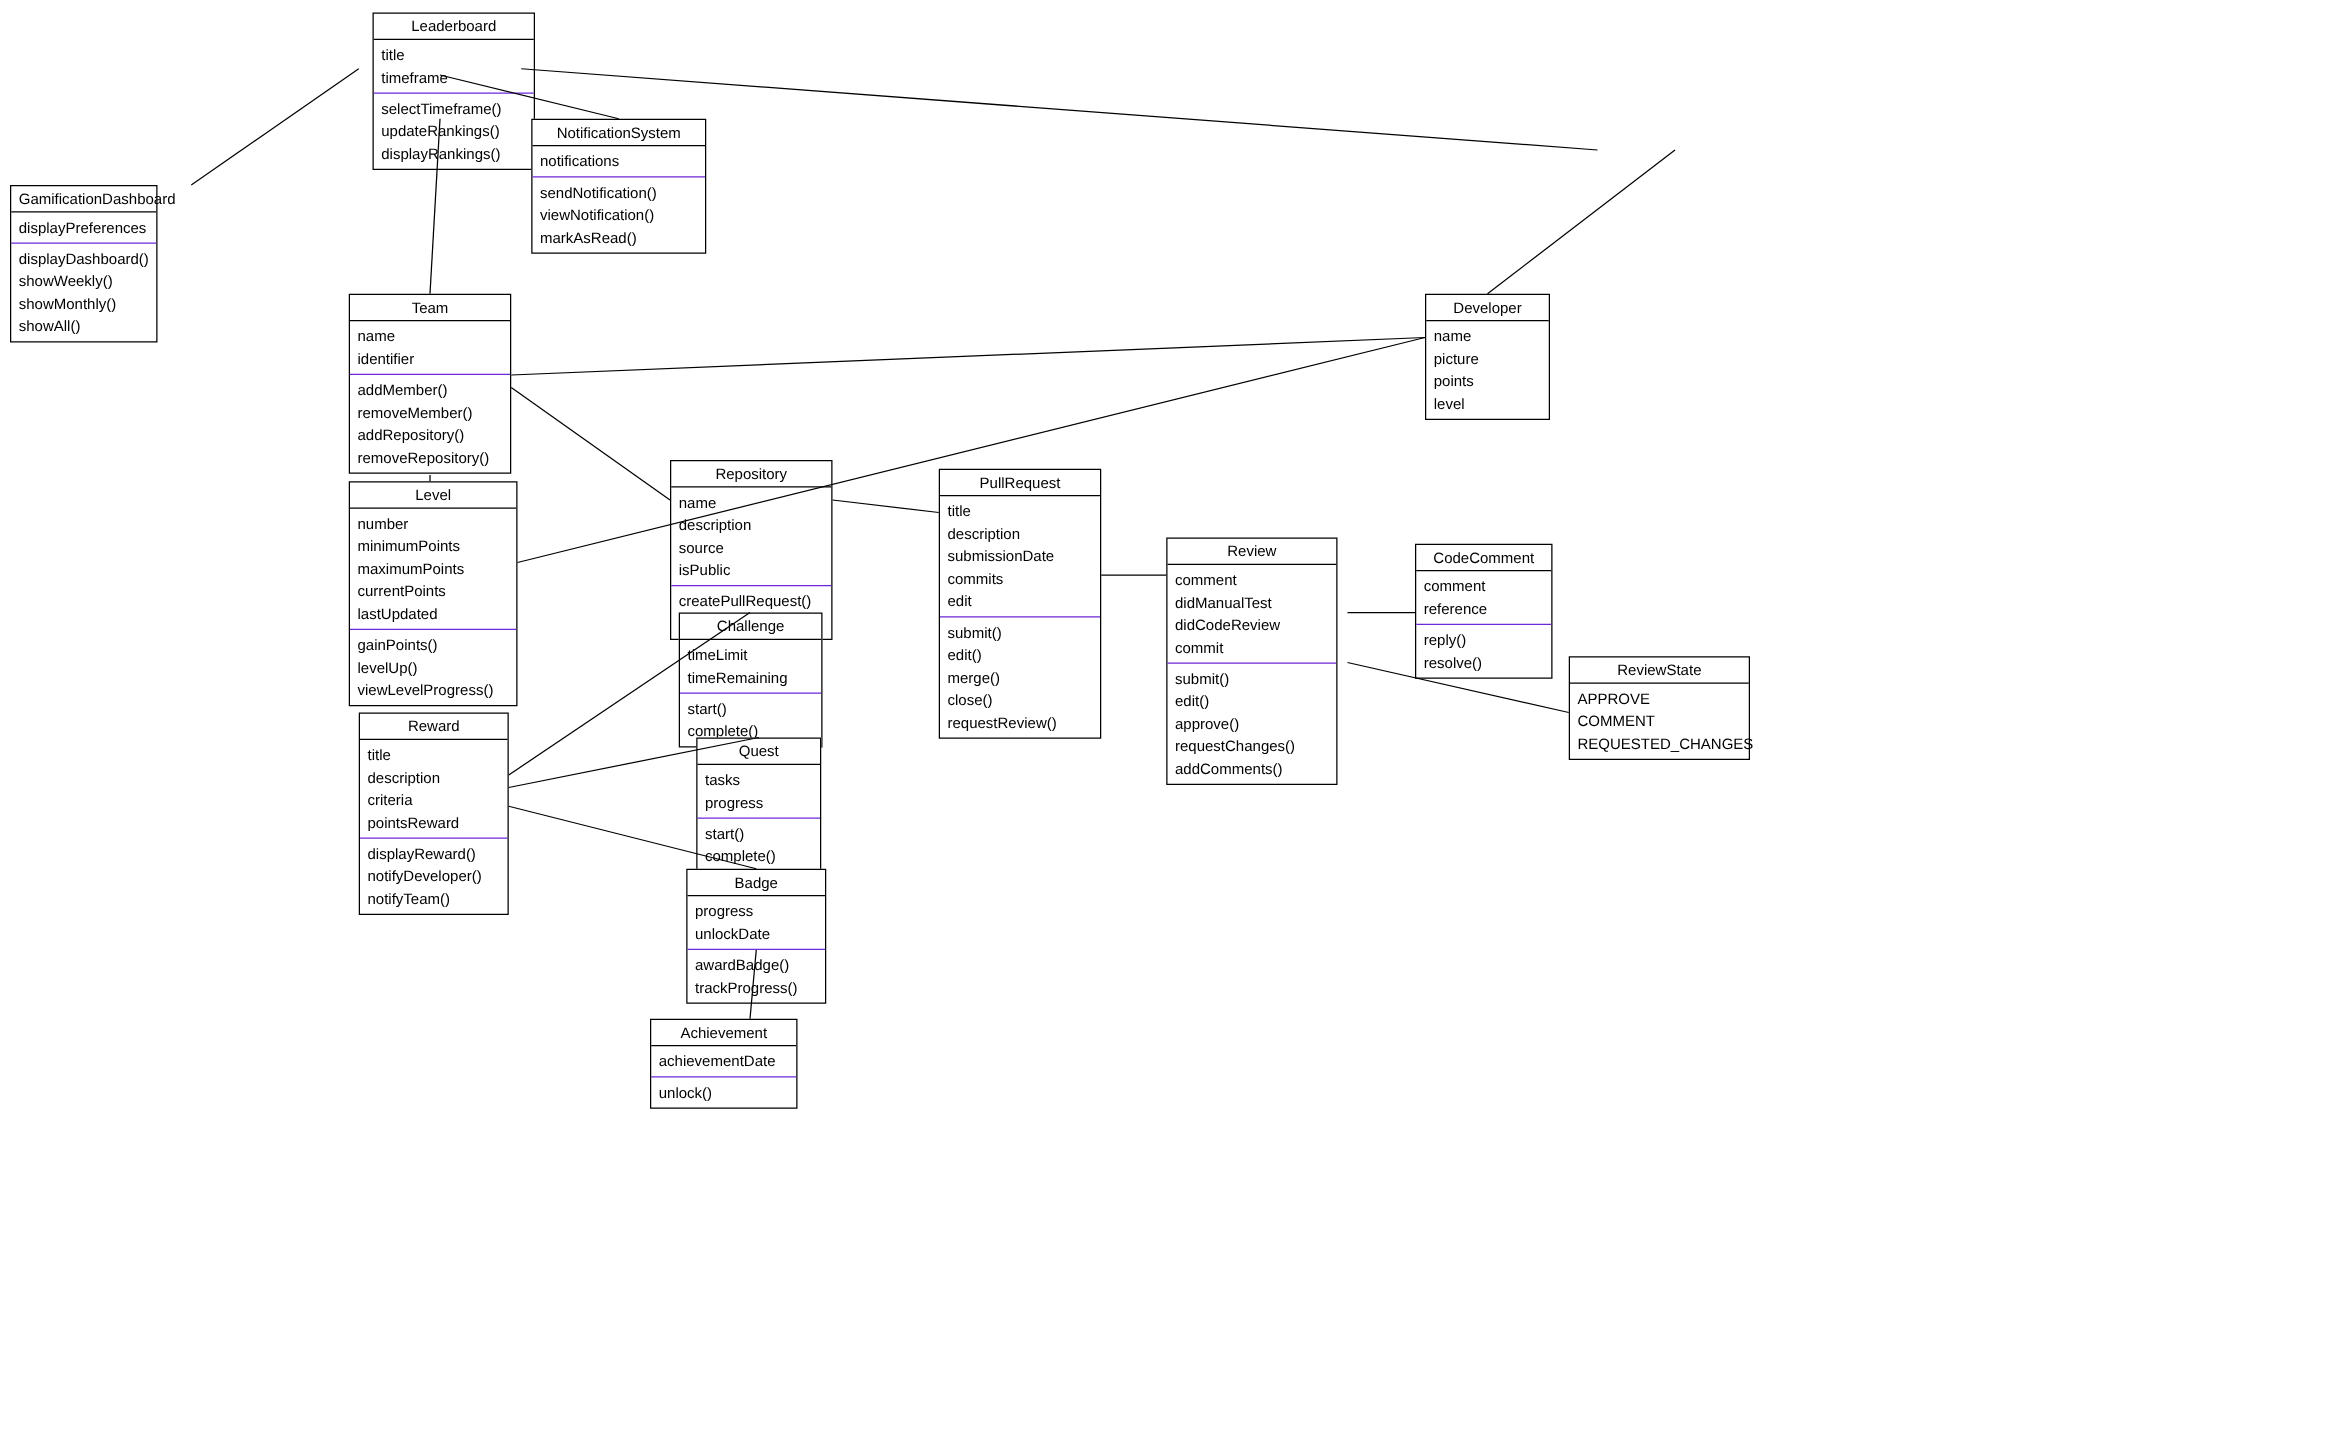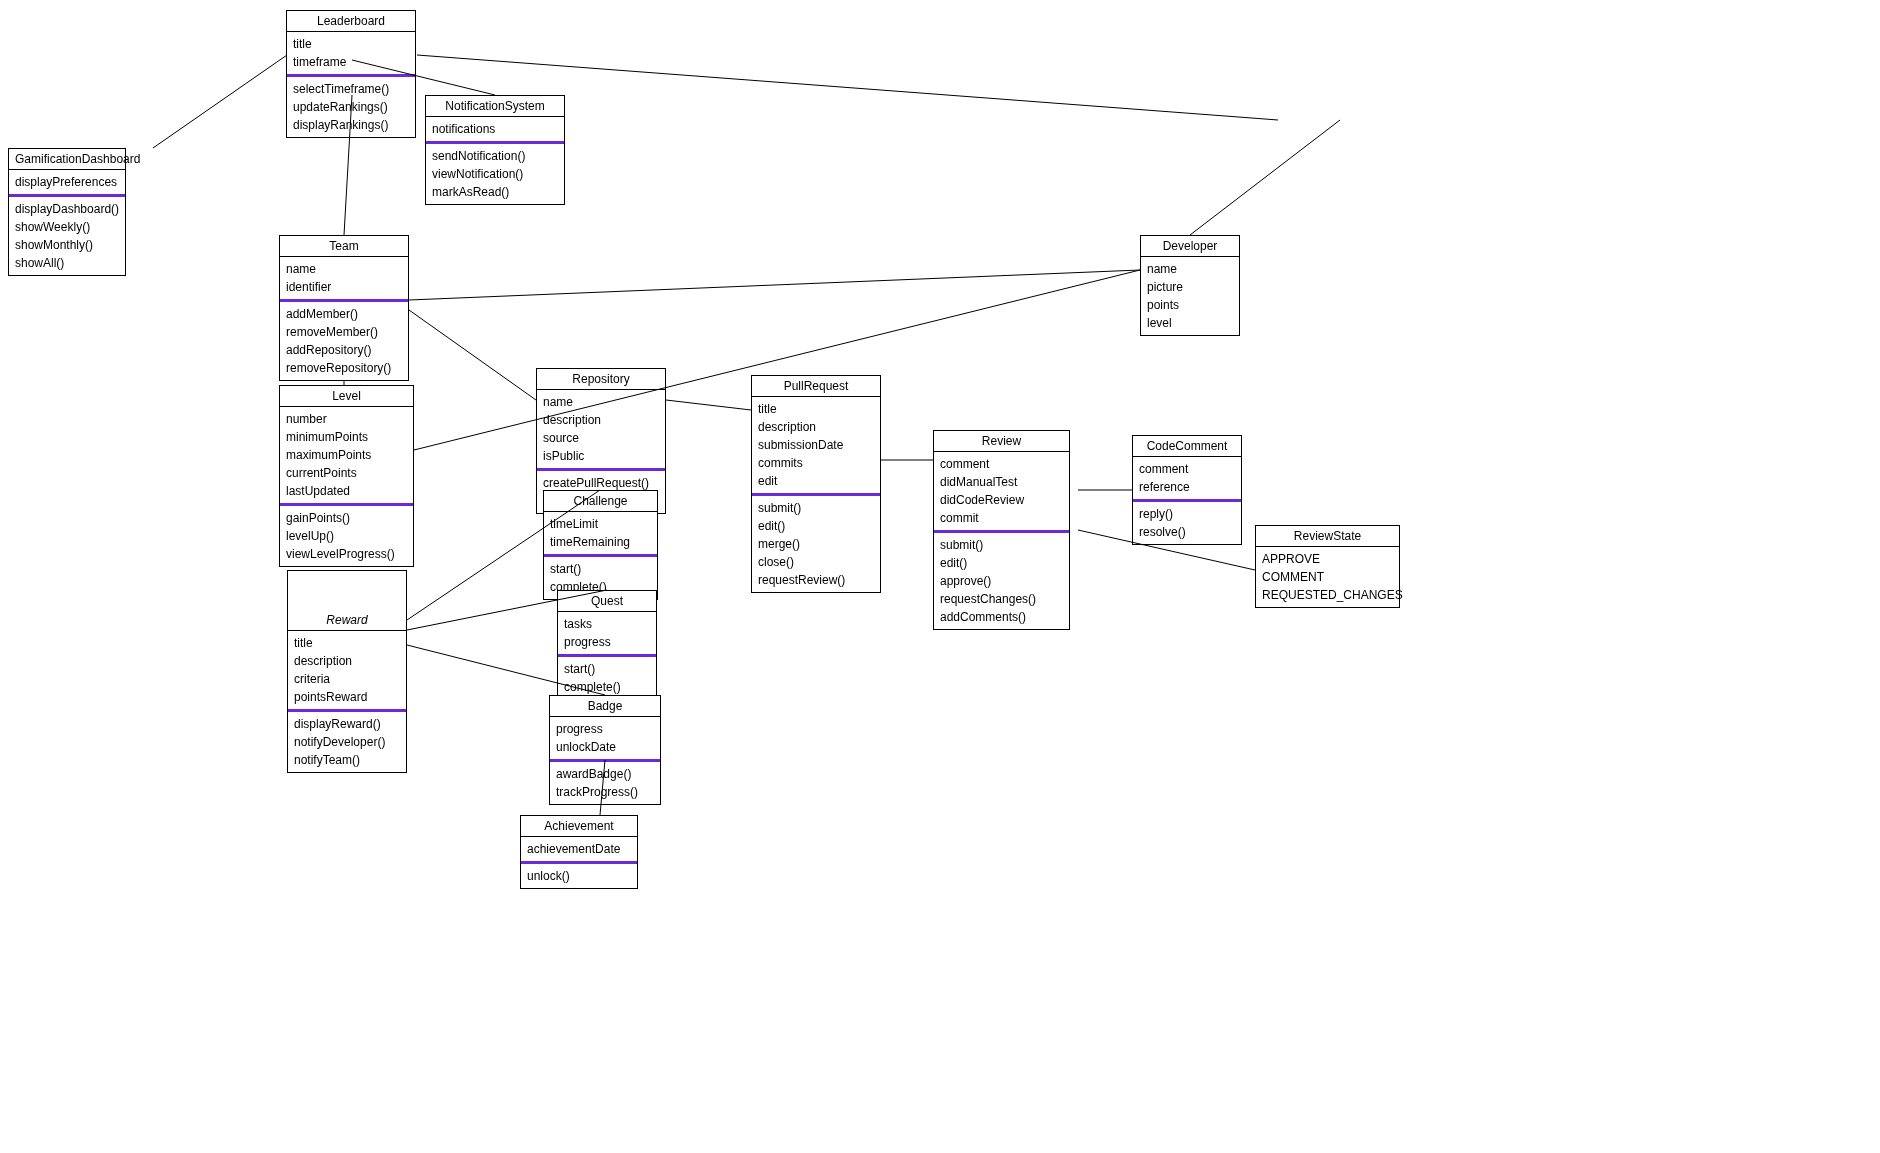--- a/index.html
+++ b/index.html
@@ -22,25 +22,23 @@
       border: 1px solid #000;
       background: #fff;
     }
     .uml-class-header {
       border-bottom: 1px solid #000;
       padding: 3px 6px;
       text-align: center;
       font-weight: normal;
     }
     .uml-class-header.italic {
-      font-style: italic;
-      margin-top: 39px;
     }
     .uml-class-section {
-      border-bottom: 3px solid #6d28d9;
+      border-bottom: 1px solid #6d28d9;
       padding: 3px 6px;
     }
     .uml-class-section:last-child {
       border-bottom: none;
     }
     .uml-class-section div {
       line-height: 1.5;
     }
     svg.connections {
       position: absolute;
@@ -49,21 +47,21 @@
       width: 1880px;
       height: 1153px;
       pointer-events: none;
     }
   </style>
 </head>
 <body>
 
 <div class="diagram-container">
 
-  <div class="uml-class" style="left:286px; top:10px; width:130px;">
+  <div class="uml-class" style="left:298px; top:10px; width:130px;">
     <div class="uml-class-header">Leaderboard</div>
     <div class="uml-class-section">
       <div>title</div>
       <div>timeframe</div>
     </div>
     <div class="uml-class-section">
       <div>selectTimeframe()</div>
       <div>updateRankings()</div>
       <div>displayRankings()</div>
     </div>

